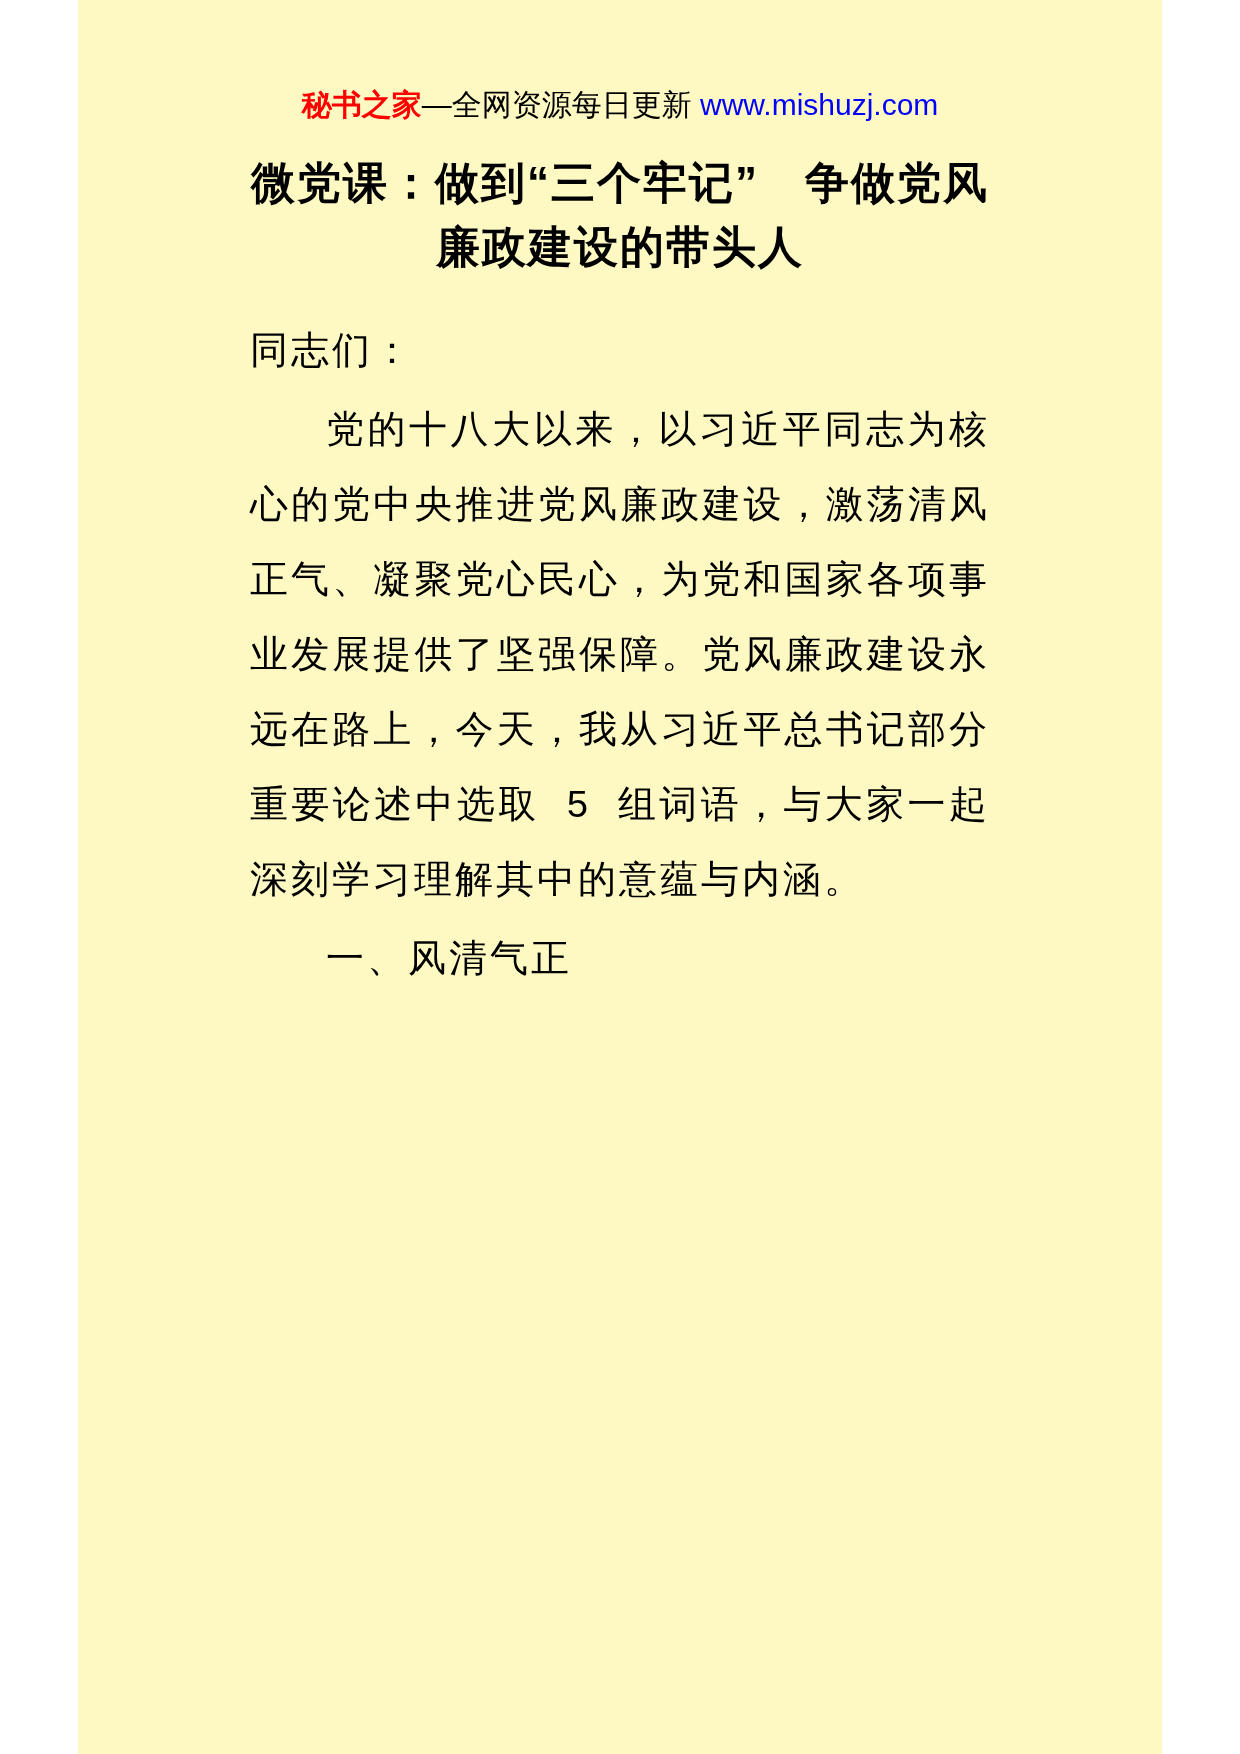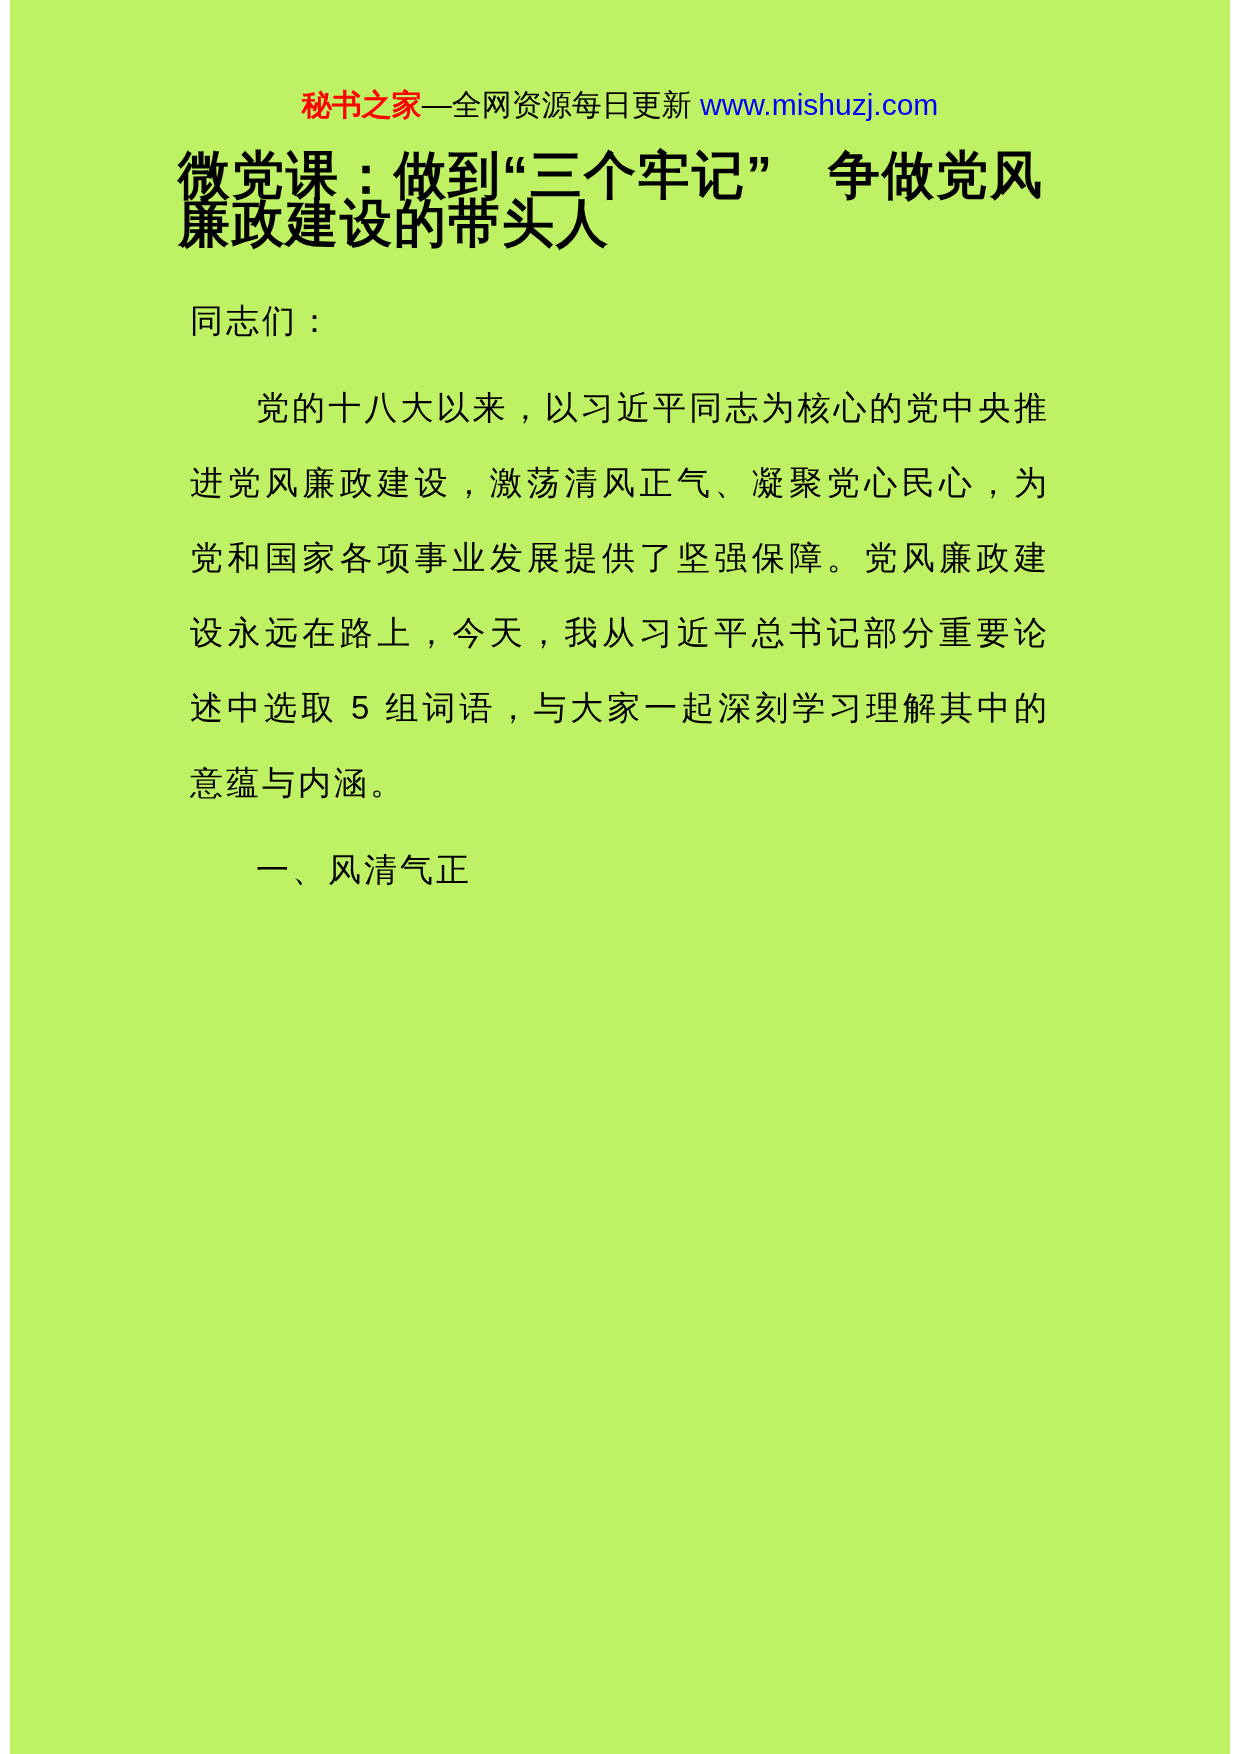--- a/index.html
+++ b/index.html
@@ -2,24 +2,24 @@
 <html lang="zh"><head>
 <meta charset="utf-8">
 <style>
   html, body {
     margin: 0;
     padding: 0;
     background: #ffffff;
   }
   .page {
     position: relative;
-    width: 1220px;
+    width: 1084px;
     height: 1754px;
     margin: 0 auto;
-    background: #bef264;
+    background: #fef9c3;
     box-sizing: border-box;
     padding: 85px 168px 13px 168px;
     overflow: hidden;
     font-family: "Liberation Sans", "DejaVu Sans", sans-serif;
     color: #000000;
   }
   .doc-header {
     text-align: center;
     font-size: 30px;
     line-height: 40px;
@@ -32,31 +32,33 @@
   .doc-header .tagline {
     color: #000000;
   }
   .doc-header .url {
     color: #0000ff;
     text-decoration: none;
     cursor: pointer;
   }
   .doc-title {
     margin: 26px 0 36px 0;
-    font-size: 52px;
+    font-size: 44px;
     font-weight: bold;
-    line-height: 48px;
+    line-height: 64px;
+    text-align: center;
     letter-spacing: 2px;
   }
   .doc-body p {
-    margin: 12px;
-    font-size: 33px;
+    margin: 4px;
+    font-size: 38px;
     line-height: 75px;
     letter-spacing: 3px;
     text-align: justify;
+    font-family: Liberation Mono, monospace;
   }
   .doc-body p.indent {
     text-indent: 2em;
   }
   .section-heading {
     text-align: center;
   }
 </style>
 </head>
 <body>

